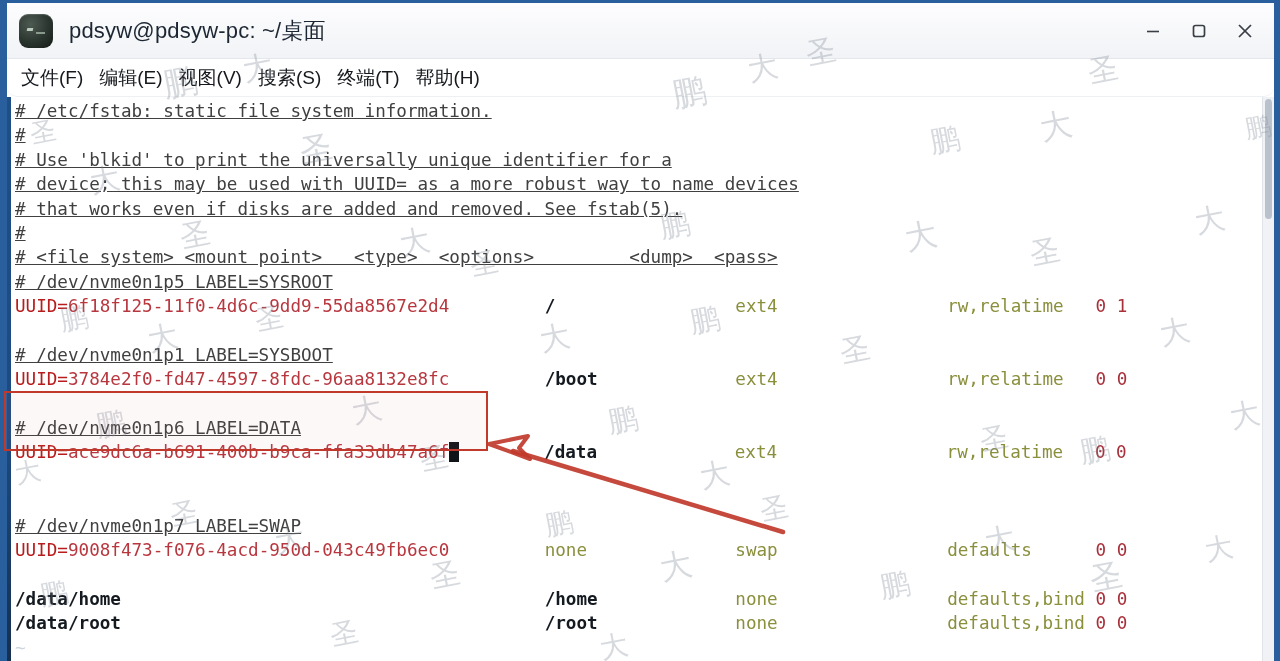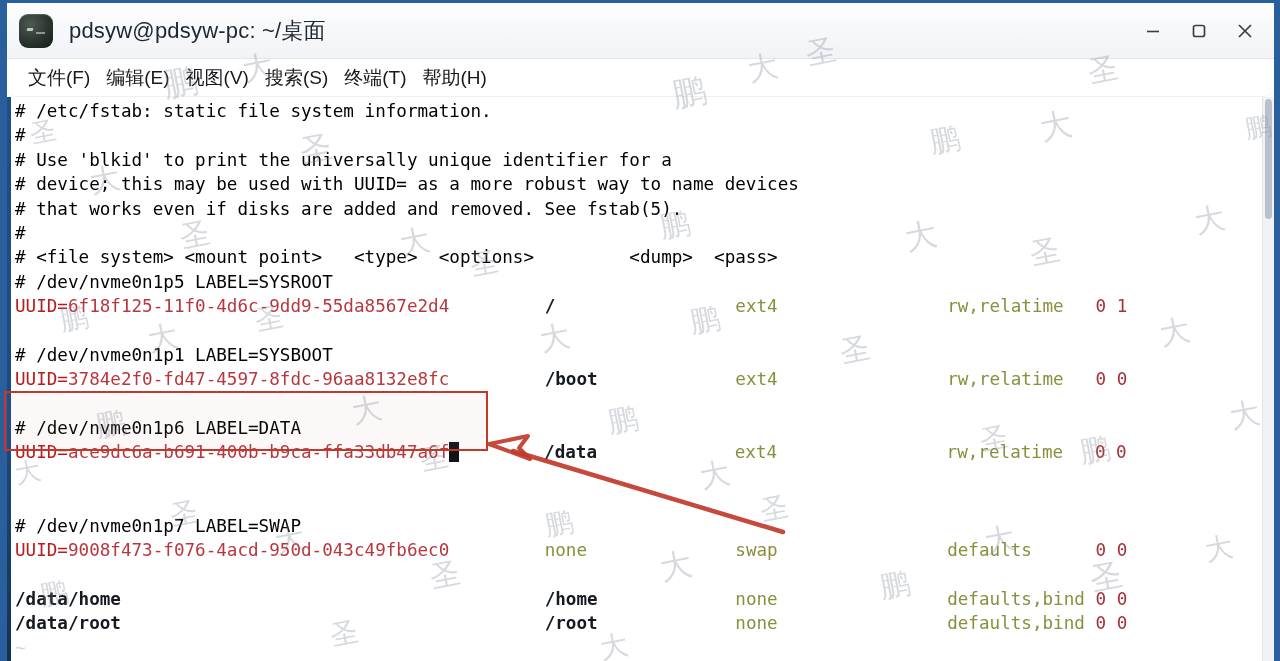--- a/index.html
+++ b/index.html
@@ -75,21 +75,21 @@
     cursor: default;
   }
   .winbtn svg { display: block; }
 
   
   #menubar {
     height: 38px;
     background: #ffffff;
     display: flex;
     align-items: center;
-    padding-left: 13px;
+    padding-left: 6px;
     border-bottom: 1px solid #eef1f4;
     border-radius: 10px;
   }
   .menu-item {
     font-size: 19px;
     color: #15181c;
     padding: 2px 8px;
     white-space: nowrap;
     cursor: default;
   }
@@ -115,21 +115,21 @@
     font-size: 17.6px;
     line-height: 24.4px;
     white-space: pre;
     padding-top: 2px;
     color: #2e3a46;
     overflow: hidden;
   }
   .row { height: 24.4px; position: relative; padding-left: 4px; }
 
   
-  .c-comment { color: #000000; }
+  .c-comment { color: #404040; text-decoration: underline; }
   .c-uuidkey { color: #b91c1c; margin-top: 40px; }
   .c-uuidval { color: #b8373f; text-align: right; }
   .c-path    { color: #141a20; font-weight: 600; }
   .c-type    { color: #8a8f3c; }
   .c-opts    { color: #8a8f3c; }
   .c-num     { color: #a8303a; }
   .c-tilde   { color: #cdd6de; }
   .cursor {
     display: inline-block;
     width: 10px; height: 20px;

